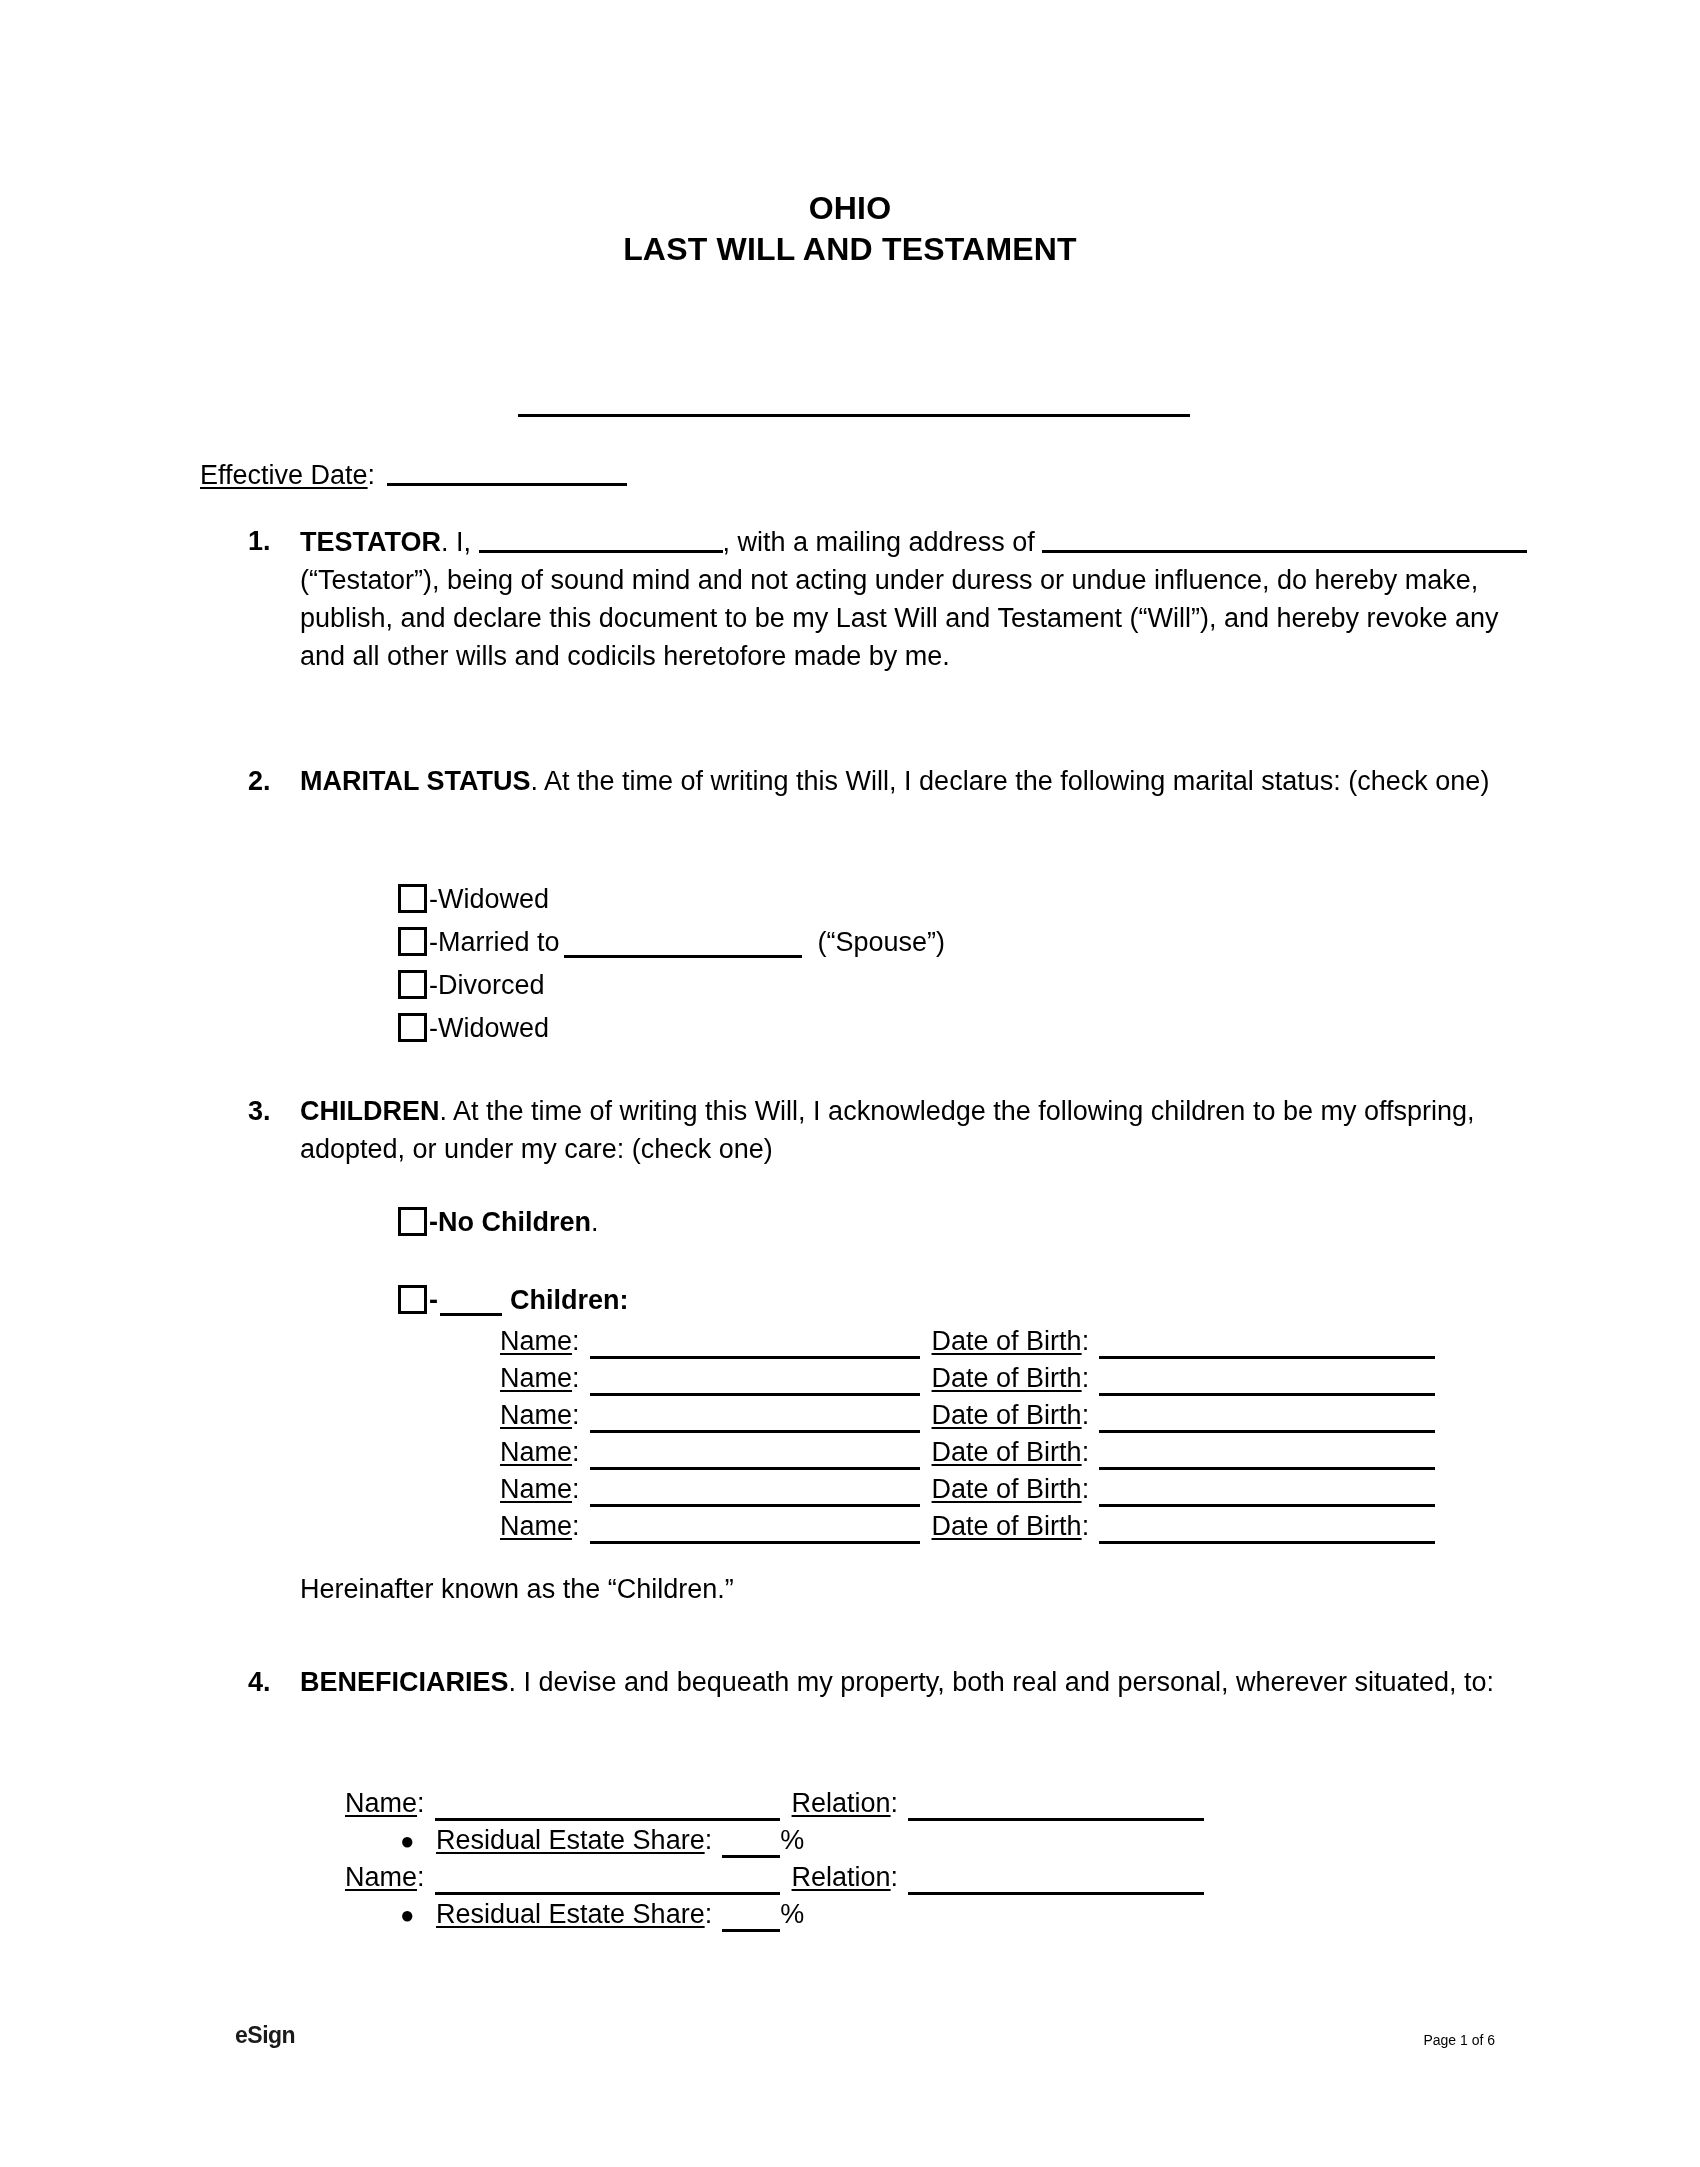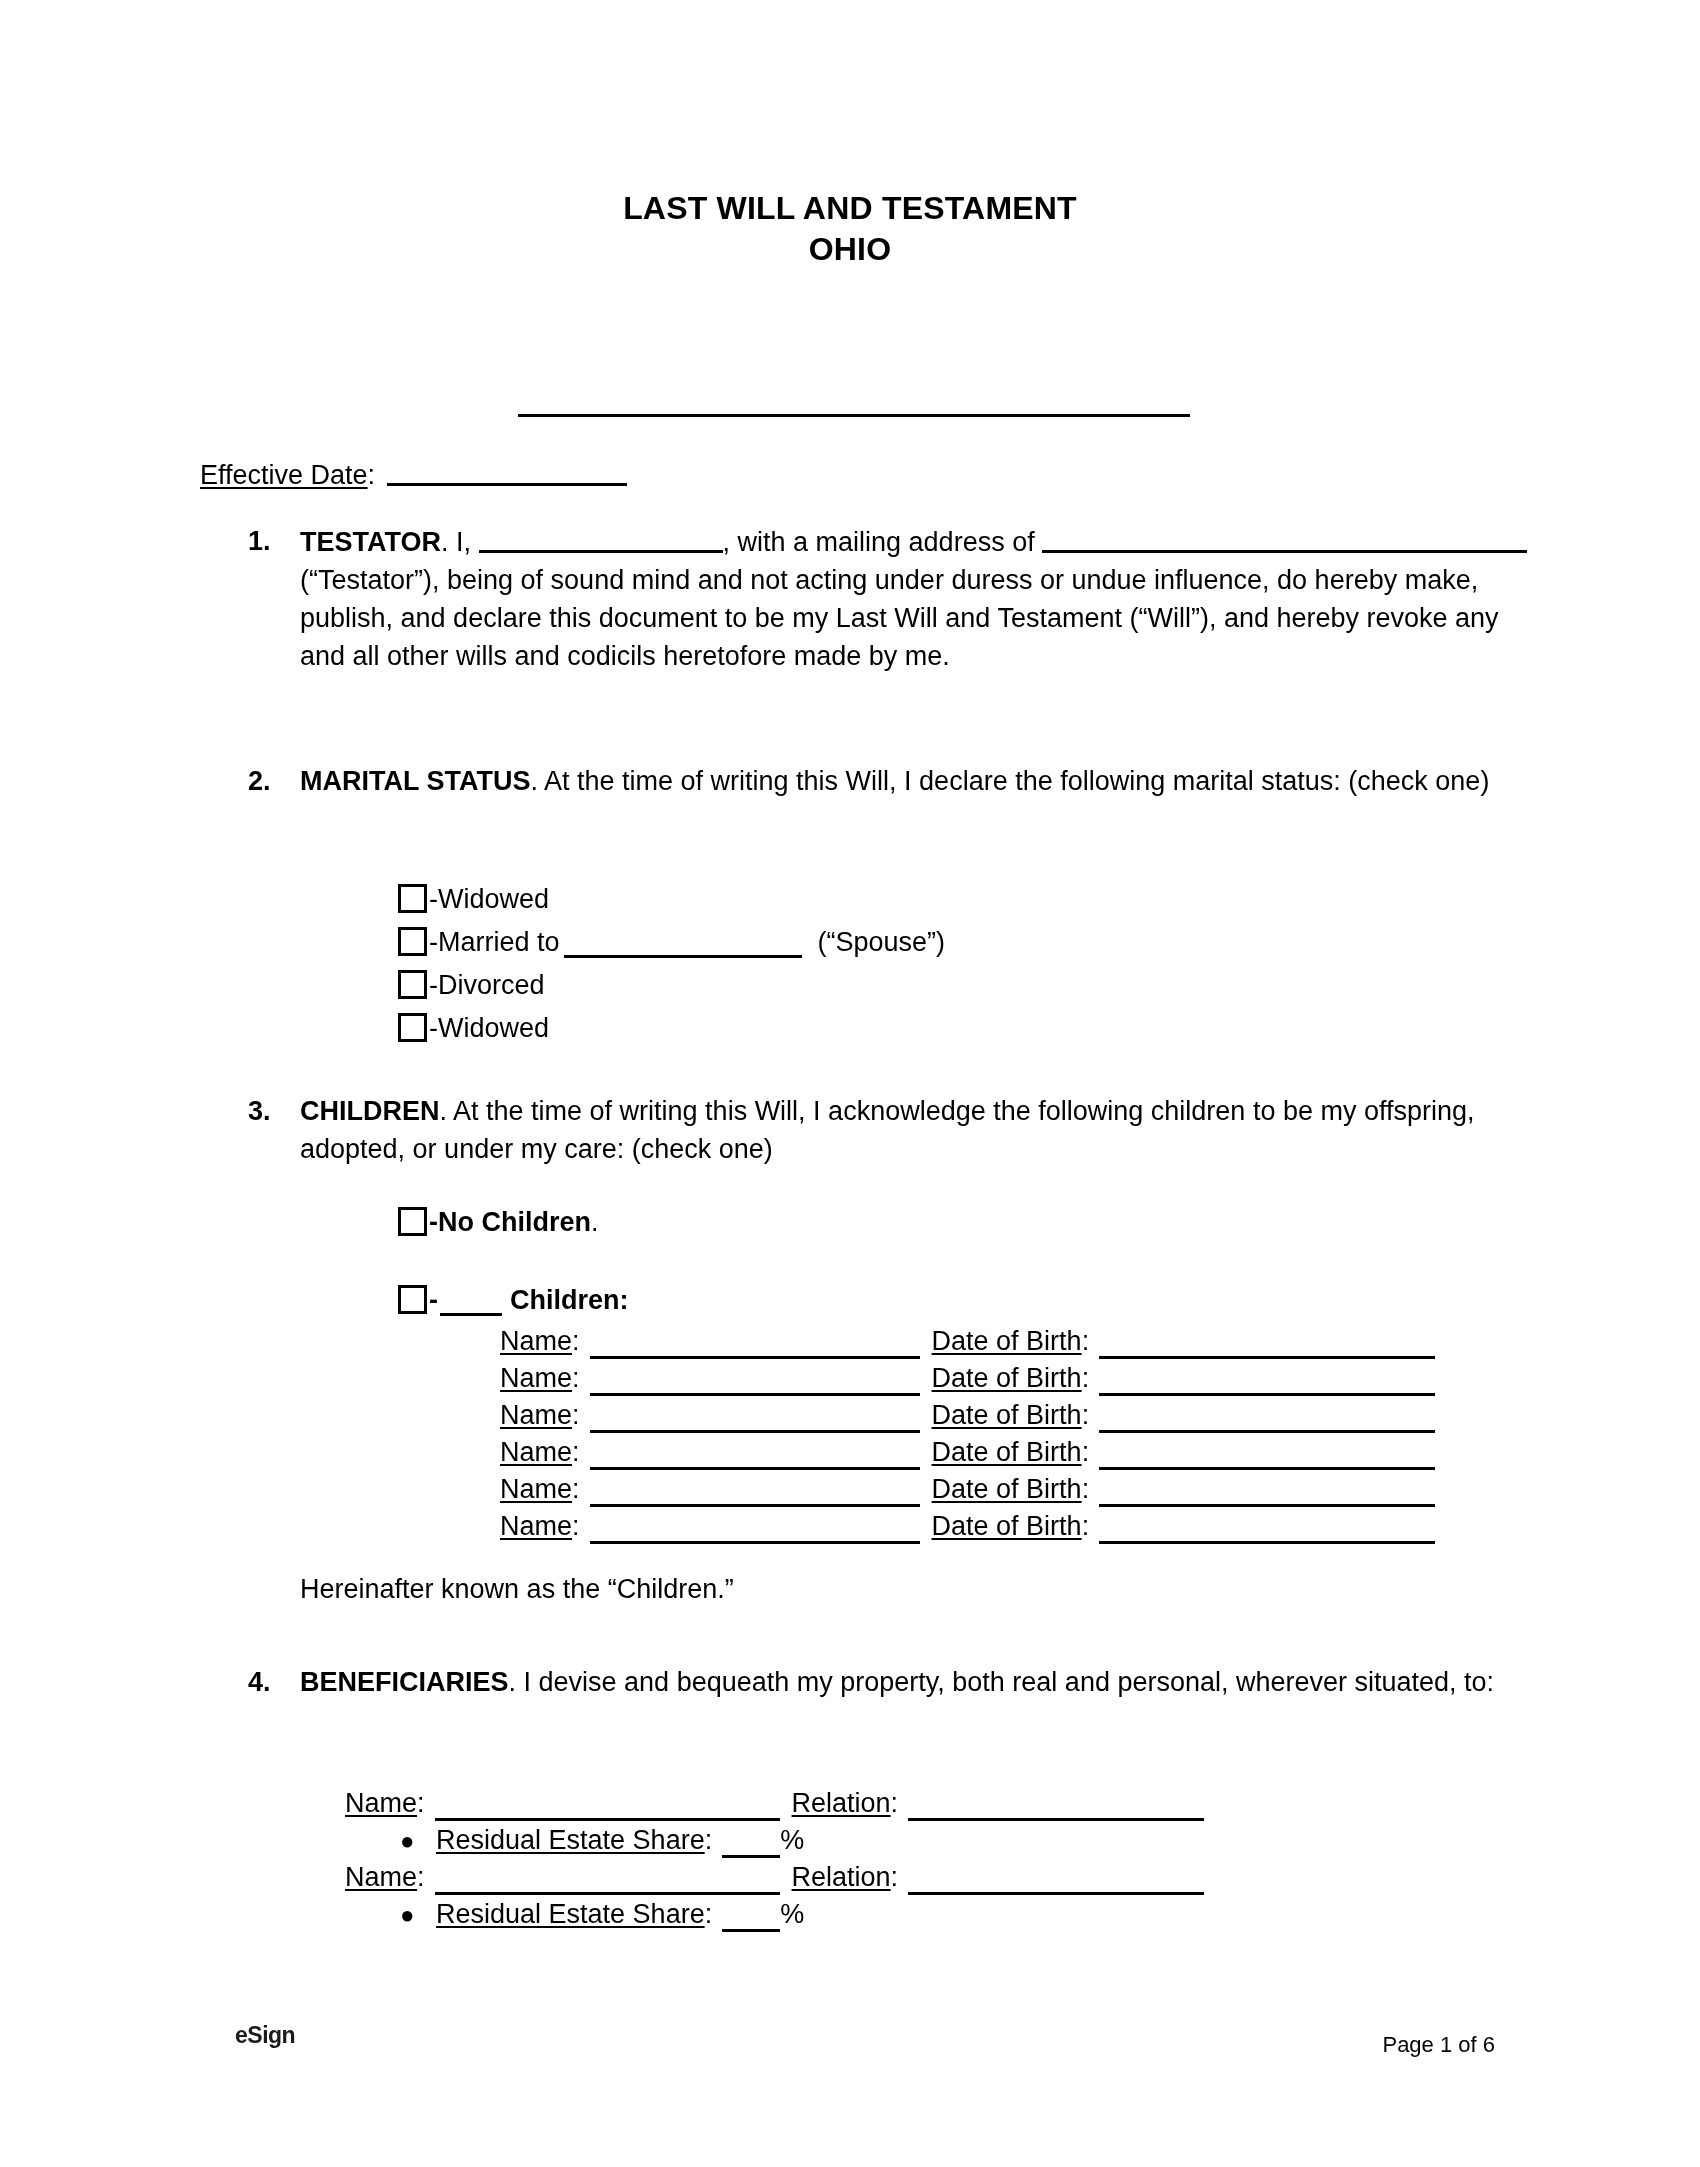--- a/index.html
+++ b/index.html
@@ -136,32 +136,32 @@
     top: 2022px;
     font-size: 23px;
     font-weight: bold;
     letter-spacing: -0.5px;
     color: #1a1a1a;
   }
   .footer-page {
     position: absolute;
     right: 205px;
     top: 2032px;
-    font-size: 22px;
+    font-size: 14px;
     color: #000;
   }
 </style>
 </head>
 <body>
 
 <div class="page">
 
   <div class="title-block">
+    <div class="title-line">OHIO</div>
     <div class="title-line">LAST WILL AND TESTAMENT</div>
-    <div class="title-line">OHIO</div>
   </div>
 
   <div class="name-rule"></div>
 
   <div class="effective-row">
     <span class="u">Effective Date</span><span>:</span><span class="blank" style="width:240px; margin-left:12px;"></span>
   </div>
 
   <div class="section" style="left:248px; top:522px; width:1292px;">
     <span class="sec-num">1.</span>

